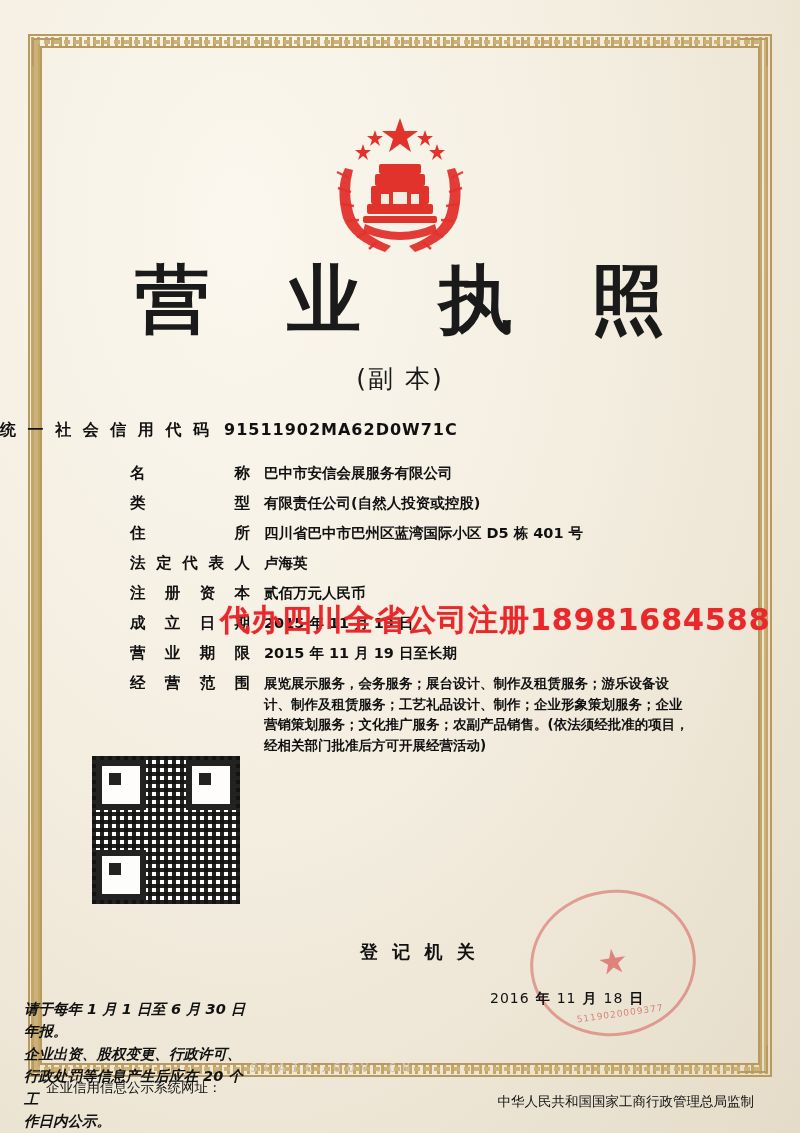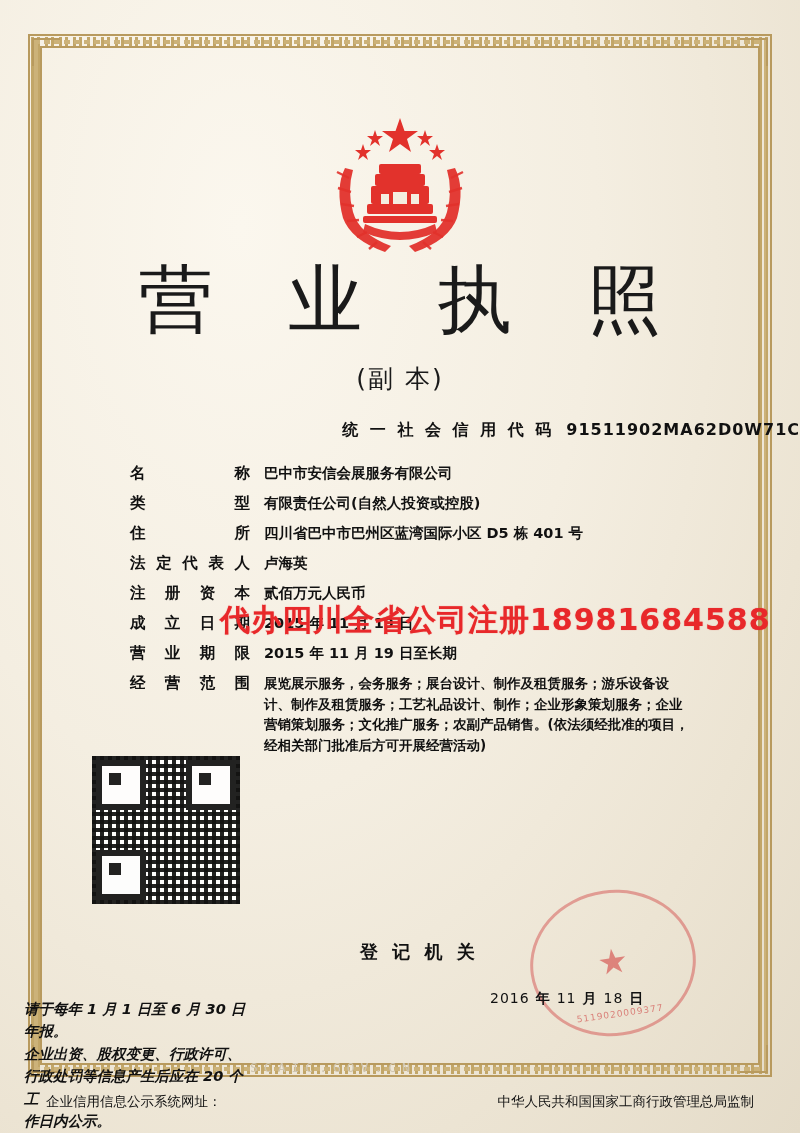--- a/index.html
+++ b/index.html
@@ -56,30 +56,30 @@
 
   
   .emblem{
     position:absolute;left:50%;top:108px;transform:translateX(-50%);
     width:150px;height:152px;
   }
   
   .title{
     position:absolute;left:0;right:0;top:262px;text-align:center;
     font-family:"DejaVu Sans", sans-serif;
-    font-size:74px;font-weight:normal;letter-spacing:26px;
+    font-size:74px;font-weight:bold;letter-spacing:26px;
     color:#1a1a1a;text-indent:26px;
     line-height:1;
   }
   .subtitle{
     position:absolute;left:0;right:0;top:362px;text-align:center;
     font-size:25px;color:#1a1a1a;letter-spacing:2px;
   }
   .credit-code{
-    position:absolute;left:0;right:0;top:420px;text-align:right;
+    position:absolute;left:0;right:0;top:420px;text-align:left;
     font-size:16px;color:#111;letter-spacing:3px;font-weight:bold;
   }
   .credit-code .num{letter-spacing:1px;margin-left:12px;}
 
   
   .fields{
     position:absolute;left:130px;top:463px;width:560px;
   }
   .row{display:flex;align-items:flex-start;margin-bottom:9px;}
   .row .lbl{
@@ -154,21 +154,21 @@
     font-size:14.5px;font-weight:bold;color:#111;line-height:1.55;font-style:italic;
   }
   
   .url-faint{
     position:absolute;left:0;right:0;bottom:64px;text-align:center;
     font-family:"DejaVu Sans Mono", monospace;
     font-size:11px;color:#b4a892;letter-spacing:1px;
   }
   
   .footer-left{
-    position:absolute;left:46px;bottom:22px;font-size:13.5px;color:#111;
+    position:absolute;left:46px;bottom:36px;font-size:13.5px;color:#111;
   }
   .footer-right{
     position:absolute;right:46px;bottom:22px;font-size:13.5px;color:#111;
   }
   
   .ghost{
     position:absolute;left:250px;bottom:58px;
     font-family:"DejaVu Sans Mono", monospace;
     font-size:13px;color:#cfc5b0;letter-spacing:6px;
   }

